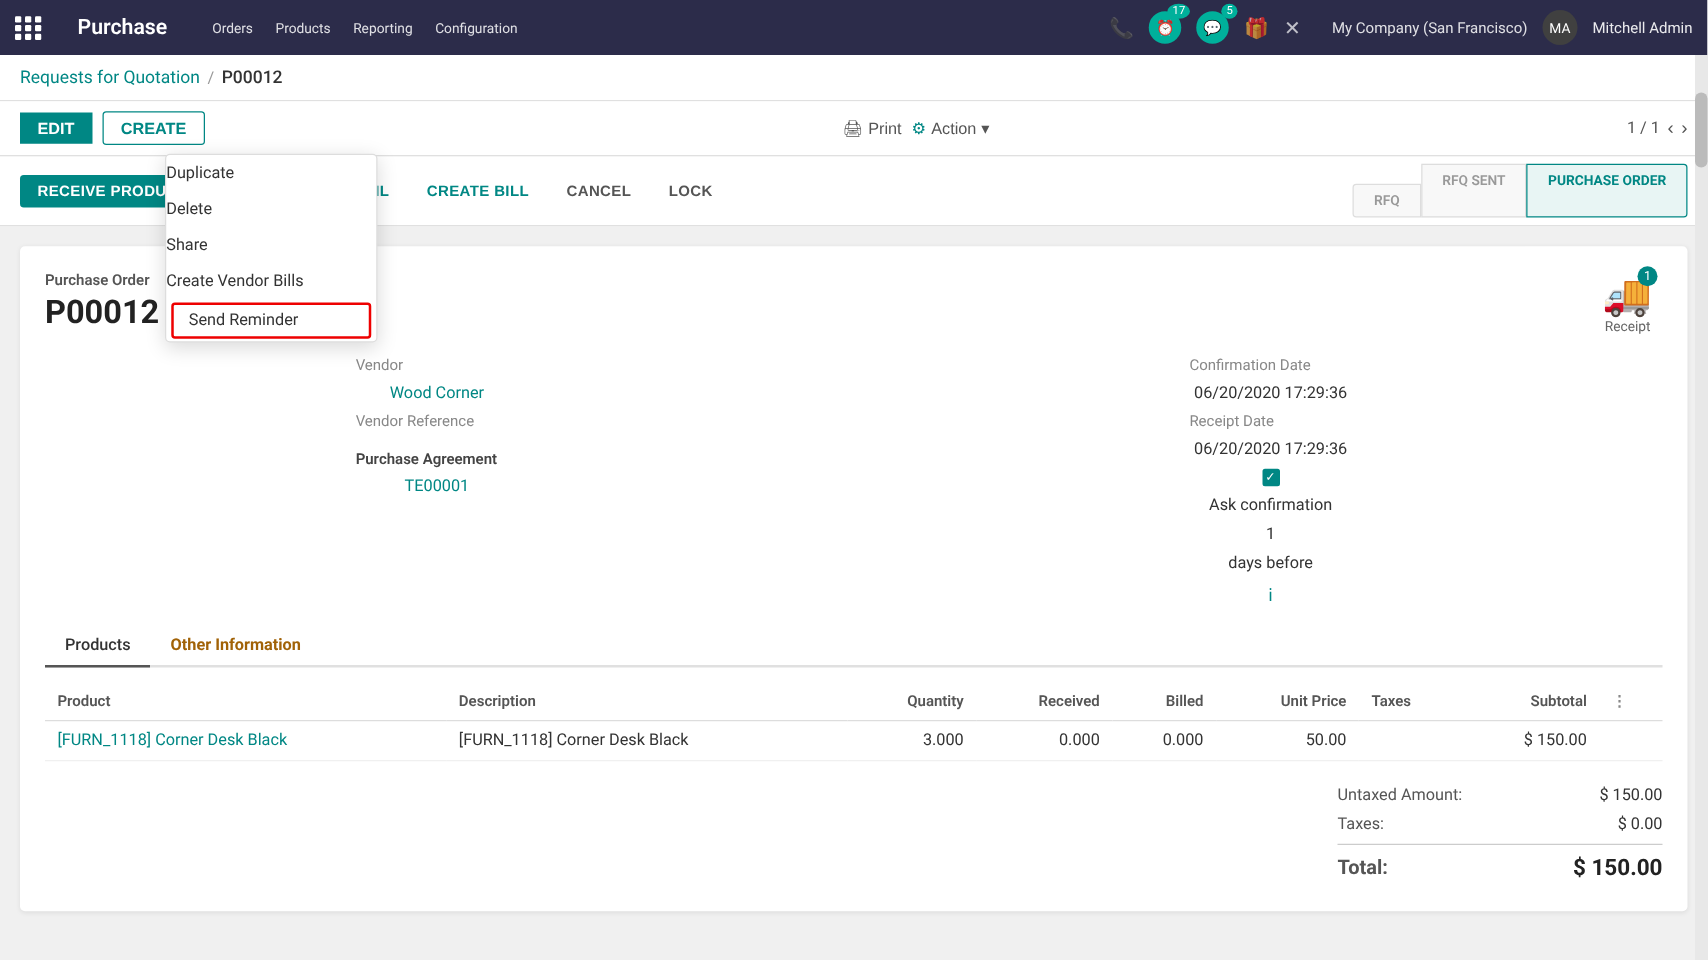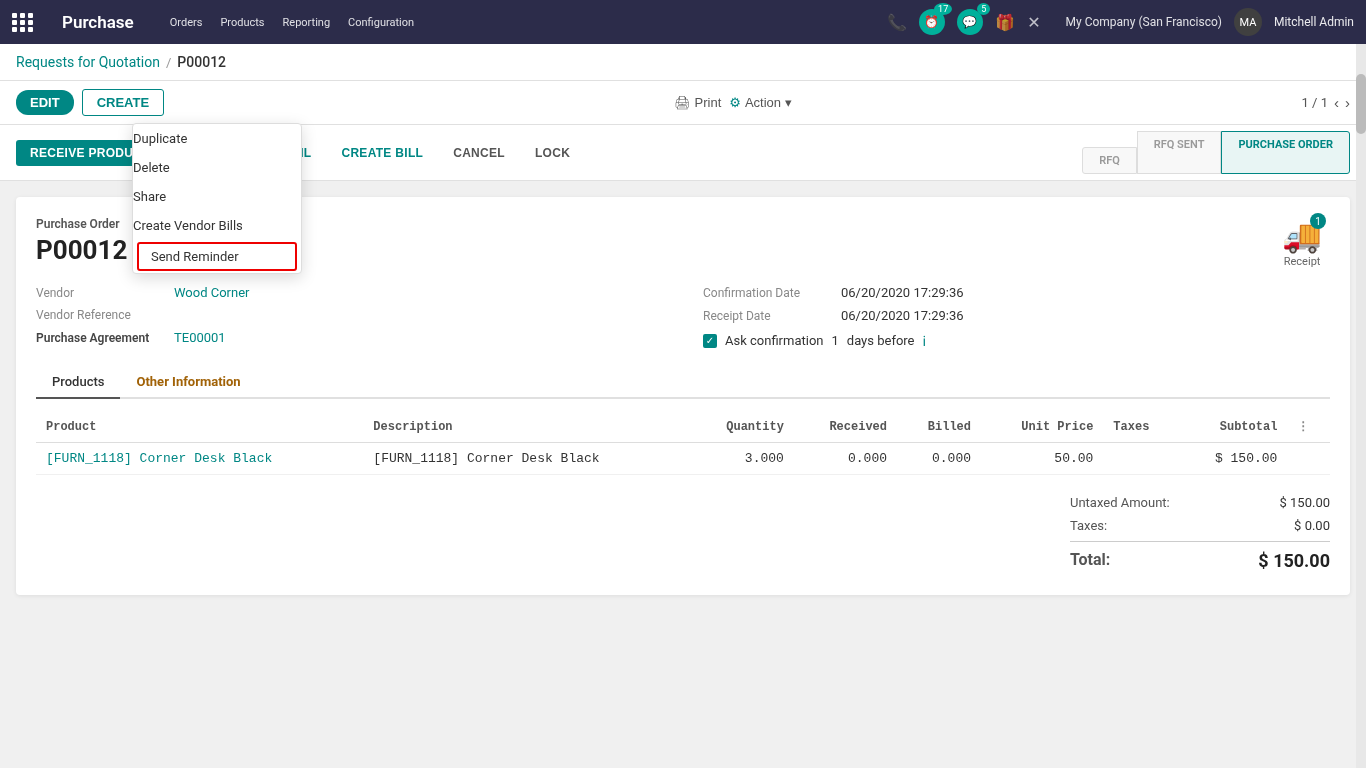--- a/index.html
+++ b/index.html
@@ -21,21 +21,21 @@
     .user-name { color: rgba(255,255,255,0.9); font-size: 12px; }
 
     
     .breadcrumb-bar { background: #fff; padding: 10px 16px; border-bottom: 1px solid #e0e0e0; display: flex; align-items: center; gap: 6px; }
     .breadcrumb-link { color: #008784; font-size: 14px; cursor: pointer; }
     .breadcrumb-sep { color: #999; }
     .breadcrumb-current { color: #333; font-size: 14px; font-weight: 500; }
 
     
     .toolbar { background: #fff; padding: 8px 16px; display: flex; align-items: center; gap: 8px; border-bottom: 1px solid #e0e0e0; position: relative; }
-    .btn-edit { background: #008784; color: #fff; border: none; padding: 5px 14px; border-radius: 12px; font-size: 13px; cursor: pointer; font-weight: 600; }
+    .btn-edit { background: #008784; color: #fff; border: none; padding: 5px 14px; border-radius: 0; font-size: 13px; cursor: pointer; font-weight: 600; }
     .btn-create { background: transparent; color: #008784; border: 1px solid #008784; padding: 5px 14px; border-radius: 3px; font-size: 13px; cursor: pointer; font-weight: 600; text-align: right; }
     .spacer { flex: 1; }
     .print-btn, .action-btn { background: transparent; border: none; color: #555; font-size: 13px; cursor: pointer; display: flex; align-items: center; gap: 4px; }
     .gear-icon { color: #008784; }
     .pagination { display: flex; align-items: center; gap: 6px; color: #555; font-size: 13px; }
     .pag-btn { background: transparent; border: none; color: #555; cursor: pointer; font-size: 15px; }
 
     
     .action-dropdown { position: absolute; top: 42px; left: 132px; background: #fff; border: 1px solid #ddd; border-radius: 4px; box-shadow: 0 4px 16px rgba(0,0,0,0.15); z-index: 100; min-width: 170px; }
     .action-dropdown .dropdown-item { padding: 7px 0; color: #333; cursor: pointer; font-size: 13px; }
@@ -58,35 +58,35 @@
     .main-content { padding: 16px; }
     .card { background: #fff; border-radius: 4px; box-shadow: 0 1px 4px rgba(0,0,0,0.08); padding: 20px; }
     .receipt-count { position: absolute; top: -4px; right: -4px; background: #008784; color: #fff; border-radius: 50%; width: 16px; height: 16px; font-size: 10px; display: flex; align-items: center; justify-content: center; }
 
     .card-header-row { display: flex; justify-content: space-between; position: relative; }
     .doc-type-label { font-size: 12px; font-weight: 600; color: #555; margin-bottom: 4px; }
     .doc-number { font-size: 26px; font-weight: 700; color: #222; margin-bottom: 20px; }
 
     .fields-row { display: flex; gap: 40px; margin-bottom: 8px; }
     .field-group { display: flex; flex-direction: column; gap: 8px; flex: 1; }
-    .field-item { display: flex; align-items: center; gap: 8px; }
+    .field-item { display: flex; align-items: center; gap: 8px; flex-direction: column; }
     .field-label { color: #888; font-size: 12px; min-width: 130px; }
     .field-value { color: #008784; font-size: 13px; }
     .field-value-plain { color: #333; font-size: 13px; }
 
     .confirm-row { display: flex; align-items: center; gap: 8px; }
     .checkbox-teal { width: 14px; height: 14px; border: 2px solid #008784; background: #008784; display: flex; align-items: center; justify-content: center; color: #fff; font-size: 10px; border-radius: 2px; }
 
     
     .tabs-bar { display: flex; border-bottom: 2px solid #e0e0e0; margin-top: 16px; }
     .tab { padding: 8px 16px; font-size: 13px; cursor: pointer; color: #a16207; border-bottom: 2px solid transparent; margin-bottom: -2px; font-weight: bold; }
     .tab.active { color: #333; border-bottom: 2px solid #555; font-weight: 500; }
 
     
-    .products-table { width: 100%; margin-top: 12px; border-collapse: collapse; font-family: Liberation Mono, monospace; }
+    .products-table { width: 100%; margin-top: 12px; border-collapse: collapse; }
     .products-table th { text-align: left; padding: 8px 10px; font-size: 12px; font-weight: 600; color: #555; border-bottom: 1px solid #ddd; }
     .products-table td { padding: 8px 10px; font-size: 13px; border-bottom: 1px solid #f0f0f0; }
     .products-table td.right { text-align: right; }
     .products-table th.right { text-align: right; }
     .product-link { color: #008784; }
 
     .table-options-icon { color: #888; cursor: pointer; }
 
     
     .totals-section { display: flex; justify-content: flex-end; margin-top: 16px; }

